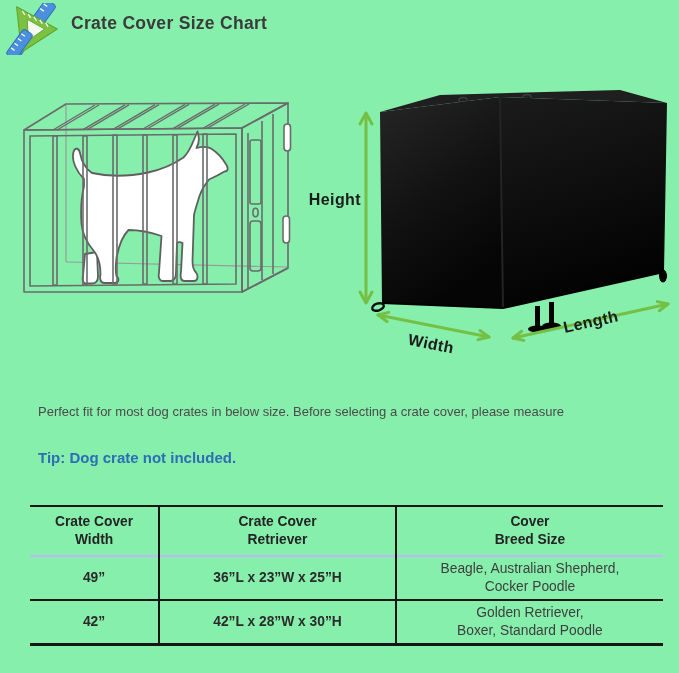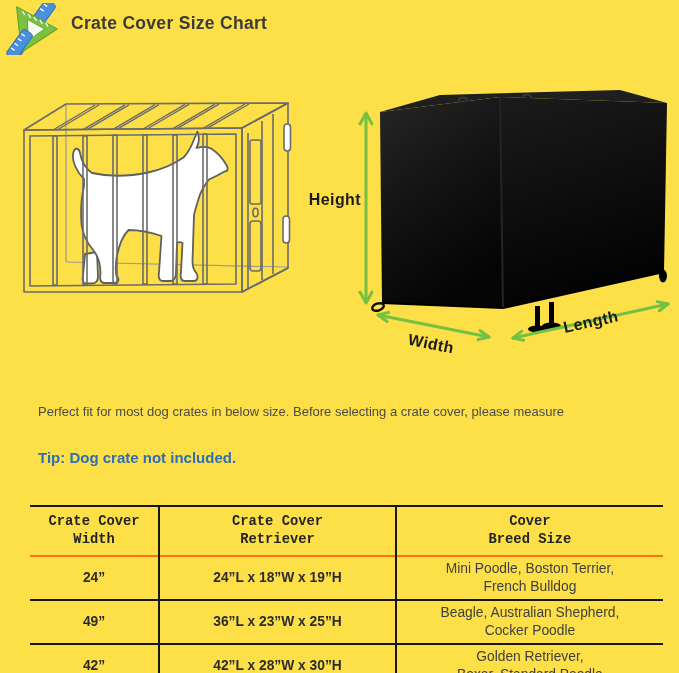--- a/index.html
+++ b/index.html
@@ -1,17 +1,17 @@
 <!DOCTYPE html>
 <html><head>
 <meta charset="utf-8">
 <style>
   html,body{margin:0;padding:0;background:#fff;}
   #page{
-    position:relative;width:679px;height:673px;background:#fde047;overflow:hidden;
+    position:relative;width:679px;height:673px;background:#86efac;overflow:hidden;
     font-family:"Liberation Sans",sans-serif;color:#3d3d3d;
   }
   .abs{position:absolute;}
   
   #title{
     left:71px;top:13px;font-size:17.5px;font-weight:bold;color:#3b3b3b;letter-spacing:.3px;
   }
   
   #desc{
     left:38px;top:398px;width:615px;font-size:13px;line-height:27px;color:#4b4b4b;
@@ -28,21 +28,21 @@
   }
   table.size col.c1{width:20.4%;}
   table.size col.c2{width:37.4%;}
   table.size col.c3{width:42.2%;}
   table.size th,table.size td{
     padding:2px 6px;text-align:center;vertical-align:middle;
   }
   table.size th{height:44px;font-size:13.8px;font-weight:bold;color:#242424;line-height:1.3;}
   table.size td{height:38px;font-size:13.8px;line-height:1.28;}
   table.size th+th,table.size td+td{border-left:2px solid #161616;}
-  table.size thead tr{border-bottom:2px solid #f97316;font-family:Liberation Mono, monospace;}
+  table.size thead tr{border-bottom:2px solid #c4b5fd;}
   table.size tbody tr{border-bottom:2px solid #161616;}
   td.size-col,td.dim-col{font-weight:bold;color:#2b2b2b;}
   td.breed-col{color:#3f3f3f;}
   .dim-label{font-weight:bold;fill:#1c1c1c;font-size:16px;letter-spacing:.4px;}
 </style>
 </head>
 <body>
 
 <div id="page">
 
@@ -225,28 +225,20 @@
             <div>Retriever</div>
           </th>
           <th>
             <div>Cover</div>
             <div>Breed Size</div>
           </th>
         </tr>
       </thead>
       <tbody>
         <tr>
-          <td class="size-col">24”</td>
-          <td class="dim-col">24”L x 18”W x 19”H</td>
-          <td class="breed-col">
-            <div>Mini Poodle, Boston Terrier,</div>
-            <div>French Bulldog</div>
-          </td>
-        </tr>
-        <tr>
           <td class="size-col">49”</td>
           <td class="dim-col">36”L x 23”W x 25”H</td>
           <td class="breed-col">
             <div>Beagle, Australian Shepherd,</div>
             <div>Cocker Poodle</div>
           </td>
         </tr>
         <tr>
           <td class="size-col">42”</td>
           <td class="dim-col">42”L x 28”W x 30”H</td>

